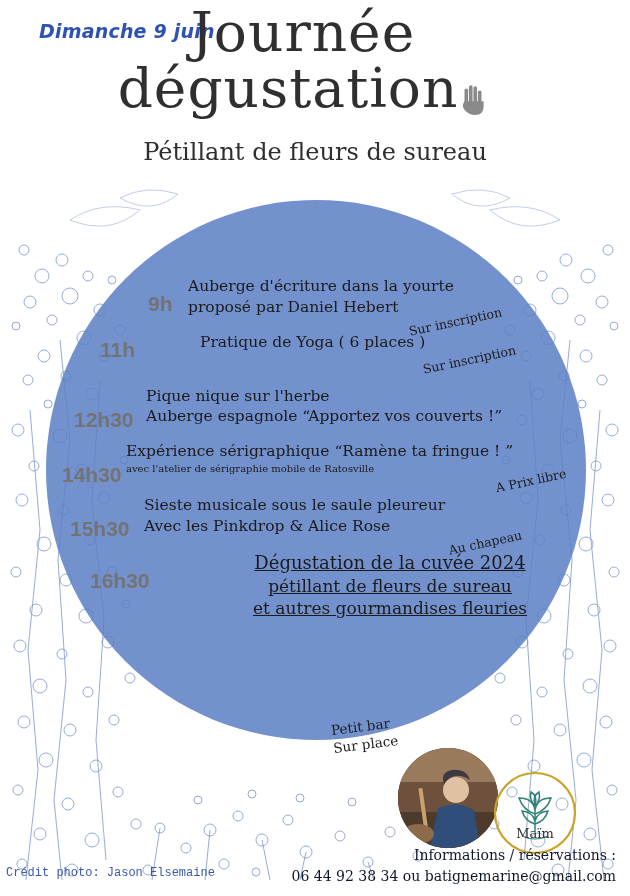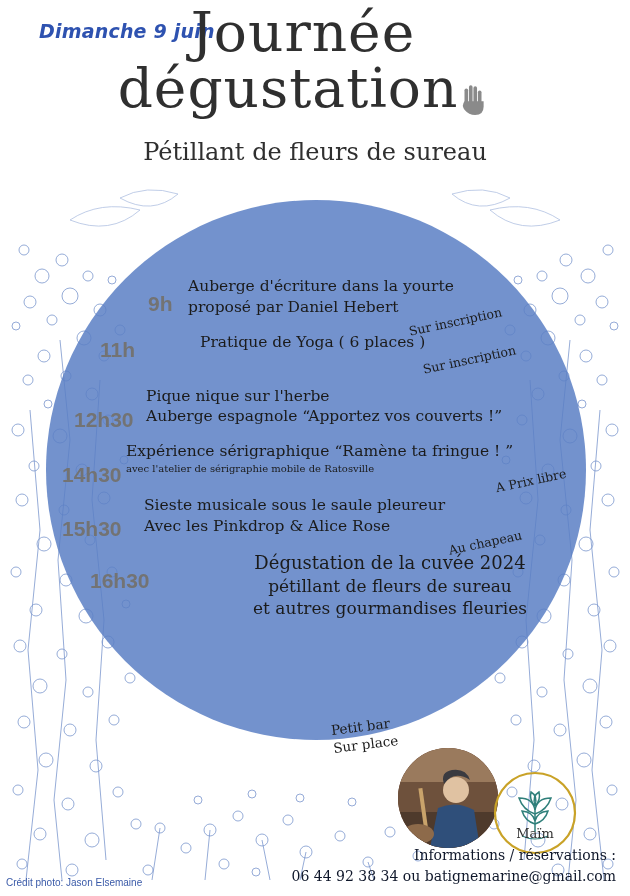--- a/index.html
+++ b/index.html
@@ -144,26 +144,26 @@
   .r1 .lines { margin-left: 160px; }
   .r1 .note  { left: 382px; top: 20px; }
 
   .r2 .time  { left: 34px; top: 22px; }
   .r2 .lines { margin-left: 106px; }
 
   .r3 .time  { left: 22px; top: 22px; }
   .r3 .lines { margin-left: 86px; }
   .r3 .note  { left: 455px; top: 32px; }
 
-  .r4 .time  { left: 22px; top: 22px; }
+  .r4 .time  { left: 30px; top: 22px; }
   .r4 .lines { margin-left: 104px; }
   .r4 .note  { left: 408px; top: 40px; }
 
   .r5 .time  { left: 50px; top: 18px; }
-  .r5 .lines { margin-left: 140px; text-align: center; }
+  .r5 .lines { margin-left: 140px; text-align: center; text-decoration: underline; }
 
   .petit-bar {
     position: absolute;
     left: 332px;
     top: 718px;
     font-family: "DejaVu Serif", serif;
     font-size: 13.5px;
     line-height: 1.3;
     color: #1b1b1b;
     transform: rotate(-7deg);
@@ -208,23 +208,23 @@
     bottom: 10px;
     text-align: right;
     font-family: "DejaVu Serif", serif;
     font-size: 14px;
     line-height: 1.45;
     color: #0f172a;
   }
   .credit {
     position: absolute;
     left: 6px;
-    bottom: 8px;
-    font-family: Liberation Sans, sans-serif;
-    font-size: 10px;
+    bottom: 16px;
+    font-family: Liberation Mono, monospace;
+    font-size: 12px;
     color: #3a5aa8;
   }
 </style>
 </head>
 <body>
 
 <div id="poster">
 
   <svg class="floral-bg" viewBox="0 0 630 700" xmlns="http://www.w3.org/2000/svg">
     <g stroke="#4f74bd" stroke-width="0.8" fill="none" opacity="0.75">

